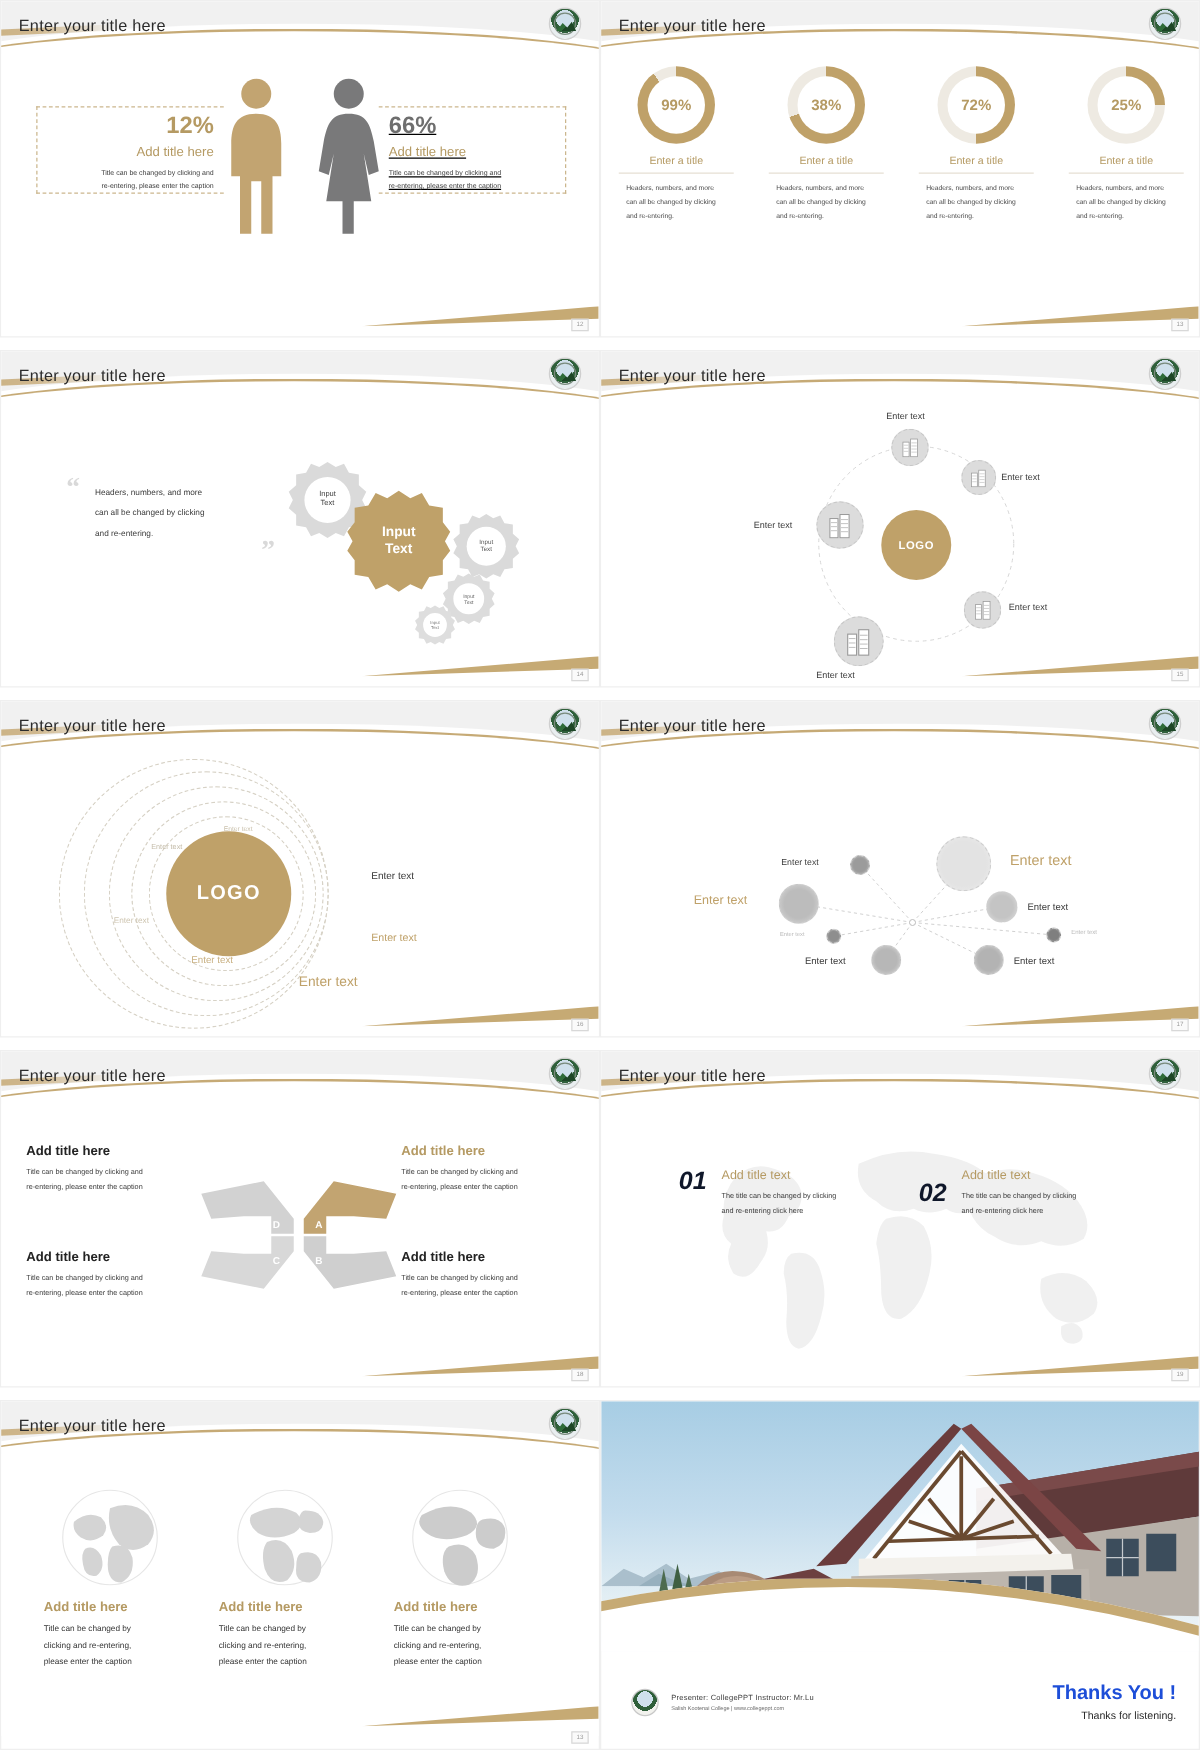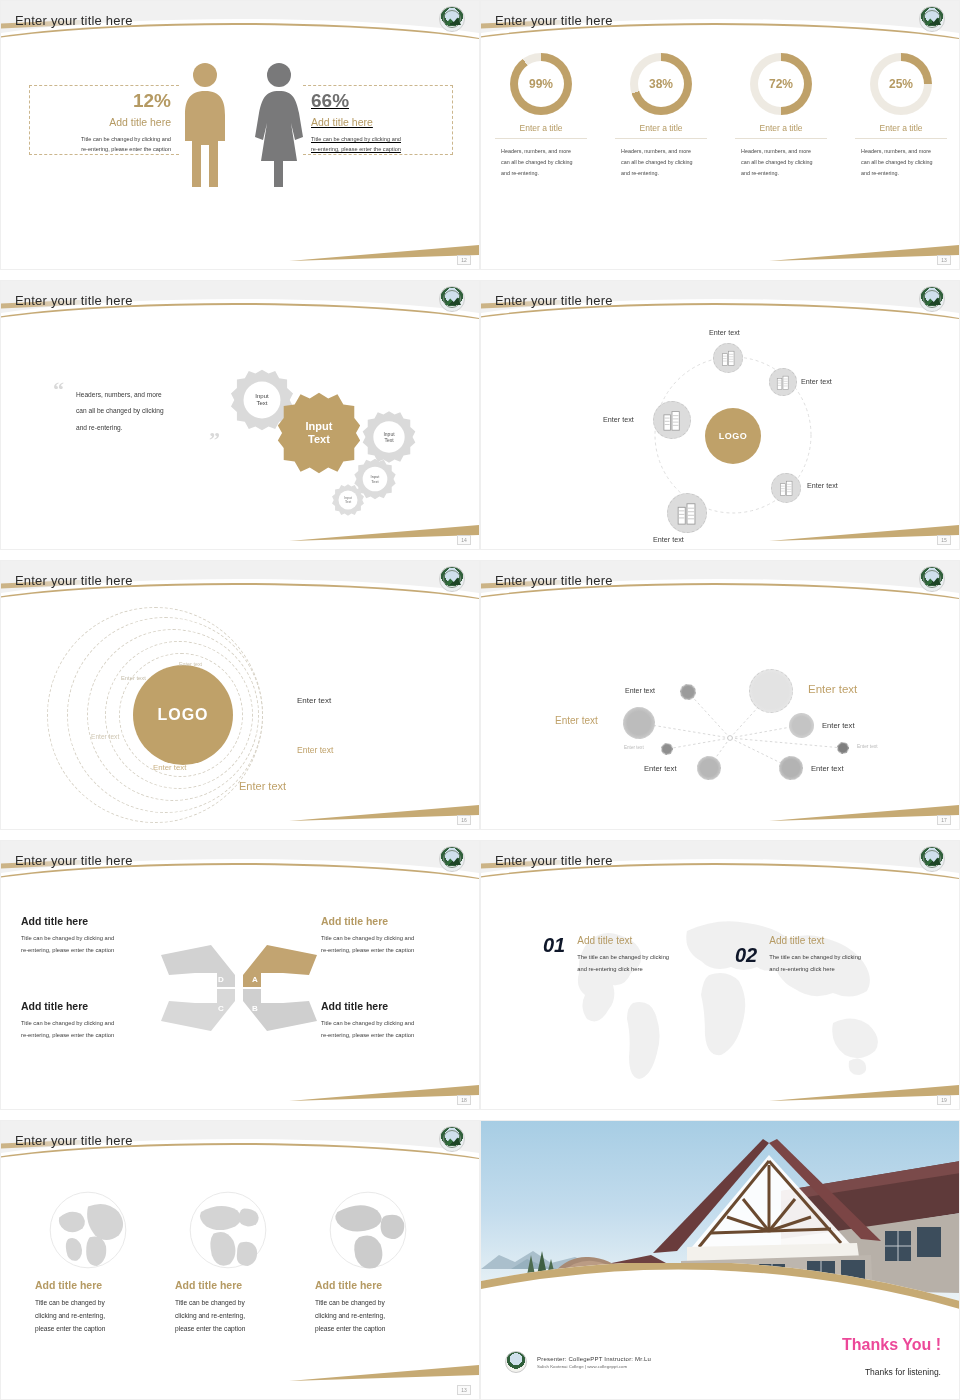--- a/index.html
+++ b/index.html
@@ -134,22 +134,22 @@
   .s8-p{ font-size:5.8px; color:#3a3a3a; line-height:2.05; margin-top:6px;}
 
   
   .gcell{ position:absolute; width:128px; }
   .g-h{ font-size:10.5px;color:#b59a63;font-weight:bold;}
   .g-p{ font-size:6.6px;color:#333;line-height:2.0;margin-top:5px;}
 
   
   .photo{ position:absolute; left:0; top:0; width:480px; height:200px; overflow:hidden;}
   .thanks-wrap{ position:absolute; right:18px; bottom:22px; text-align:right;}
-  .thanks{ font-size:16px; color:#ec4899; font-weight:bold; }
-  .thanks-sub{ font-size:8.5px; color:#2b2b2b; margin-top:13px;}
+  .thanks{ font-size:16px; color:#1d4ed8; font-weight:bold; }
+  .thanks-sub{ font-size:8.5px; color:#2b2b2b; margin-top:3px;}
   .presenter{ position:absolute; left:56px; bottom:30px; }
   .p1{ font-size:6px; color:#3a3a3a; letter-spacing:.2px;}
   .p2{ font-size:4.4px; color:#6a6a6a; margin-top:2px;}
   .plogo{ position:absolute; left:24px; bottom:26px; width:22px;height:22px;border-radius:50%;
      background:radial-gradient(circle at 50% 36%, #cfe0ec 0 38%, #2f5f3a 38% 58%, #f2f2ee 58% 80%, #ffffff 80% 100%);
      border:1px solid #c9c9c9;}
 </style>
 </head>
 <body>
 

